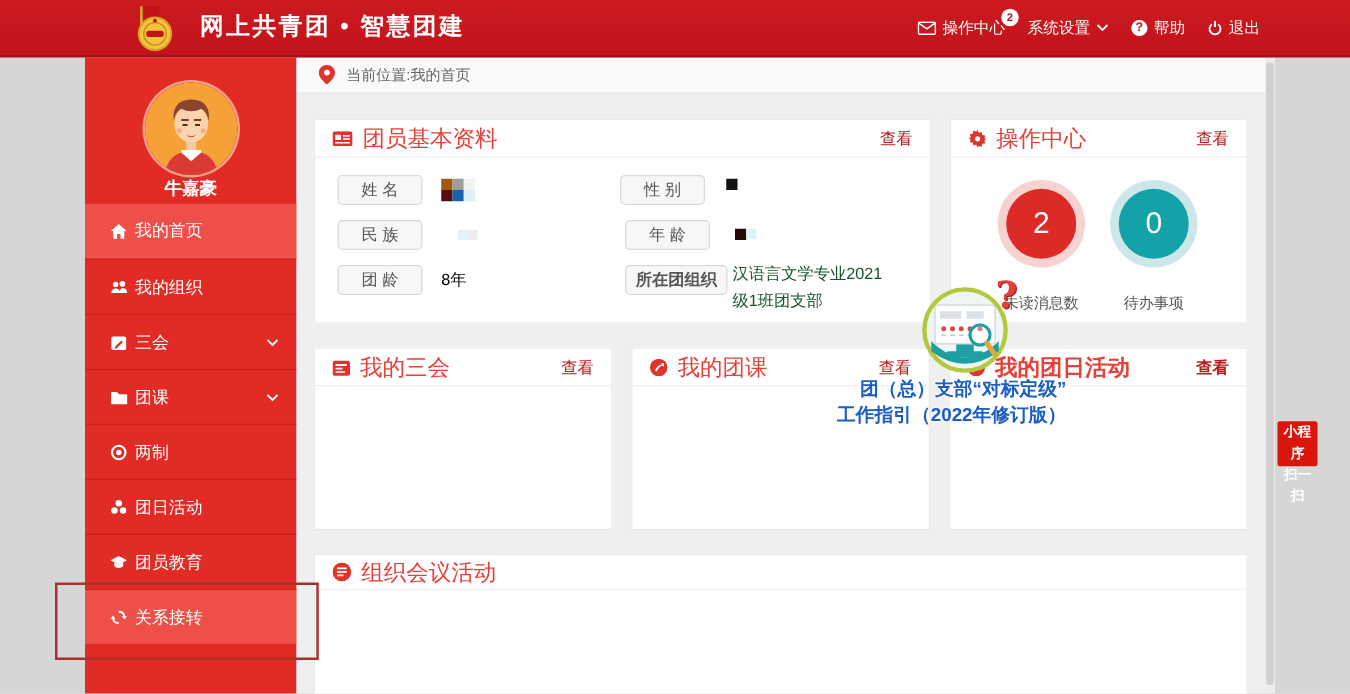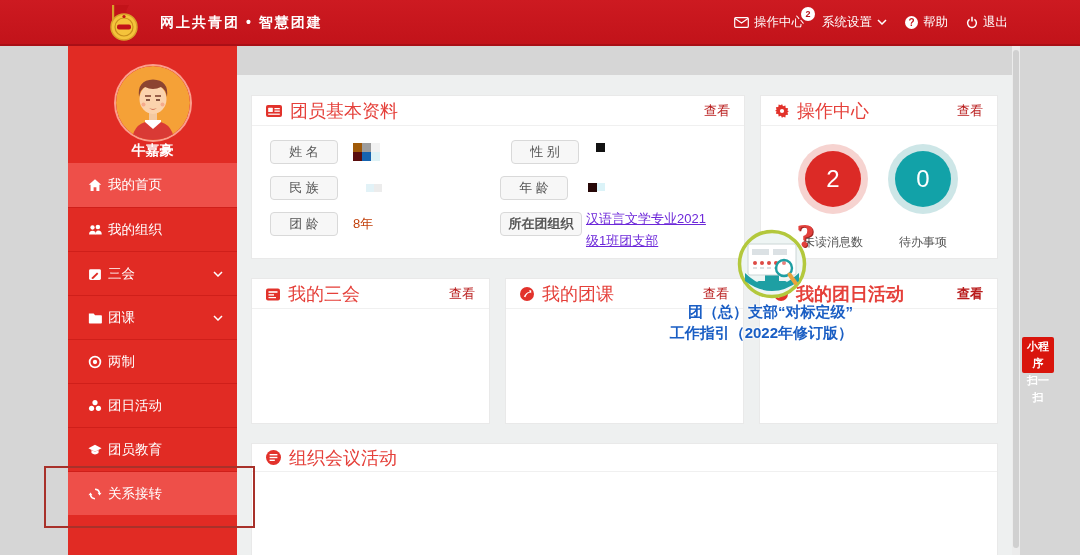--- a/index.html
+++ b/index.html
@@ -5,21 +5,21 @@
   * { margin:0; padding:0; box-sizing:border-box; }
   body { font-family:"Liberation Sans","DejaVu Sans",sans-serif; background:#d6d6d6; }
   .page { position:relative; width:1080px; height:555px; overflow:hidden; background:#d6d6d6; }
 
   
   .header { position:absolute; left:0; top:0; width:1080px; height:46px;
     background:linear-gradient(180deg,#cd1a21,#c2131a); border-bottom:2px solid #a90f16; z-index:30;
     display:flex; align-items:center; }
   .logo { position:absolute; left:103px; top:3px; width:40px; height:40px; }
   .app-title { position:absolute; left:160px; top:0; height:44px; line-height:44px;
-    color:#fff; font-size:14px; font-weight:bold; letter-spacing:2px; }
+    color:#fff; font-size:19px; font-weight:bold; letter-spacing:2px; }
   .hnav { position:absolute; right:72px; top:0; height:44px; display:flex; align-items:center; gap:18px; }
   .hnav-item { display:flex; align-items:center; gap:5px; color:#fff; font-size:12.5px; cursor:pointer; position:relative; }
   .badge { position:absolute; top:-7px; right:-11px; width:14px; height:14px; border-radius:50%;
     background:#fff; color:#b51218; font-size:9px; font-weight:bold; display:flex; align-items:center; justify-content:center; }
   .qcircle { width:13px; height:13px; border-radius:50%; background:#fff; color:#c5161c;
     font-weight:bold; font-size:10px; display:inline-flex; align-items:center; justify-content:center; }
   .qcircle::before { content:"?"; }
 
   
   .sidebar { position:absolute; left:68px; top:46px; width:169px; height:509px; background:#e12b24; z-index:5; }
@@ -52,22 +52,22 @@
   .card { position:absolute; background:#fff; border:1px solid #e9e9e9; z-index:3; }
   .card-head { height:30px; display:flex; align-items:center; padding:0 14px; border-bottom:1px solid #f0f0f0; }
   .card-head .cicon { margin-right:8px; display:inline-flex; }
   .card-title { color:#e5403a; font-size:18px; }
   .view-link { margin-left:auto; color:#b91c1c; font-size:13px; cursor:pointer; }
 
   .card-member { left:251px; top:95px; width:494px; height:164px; }
   .frow { position:absolute; height:25px; display:flex; align-items:center; }
   .pill { display:inline-block; min-width:68px; height:24px; line-height:22px; padding:0 6px; text-align:center;
     background:#f7f7f7; border:1px solid #d9d9d9; border-radius:4px; color:#555; font-size:13px; }
-  .fval { color:#c2410c; font-size:13px; }
-  .org-val { position:absolute; left:334px; top:112px; width:130px; color:#6d28d9; font-size:13px; line-height:22px;text-decoration:underline; }
+  .fval { color:#000000; font-size:13px; }
+  .org-val { position:absolute; left:334px; top:112px; width:130px; color:#14532d; font-size:13px; line-height:22px; }
   .mosaic { display:inline-flex; flex-wrap:wrap; }
   .mosaic i { display:block; }
   .mz-name { width:27px; }
   .mz-name i { width:9px; height:9px; }
 
   .card-op { left:760px; top:95px; width:238px; height:164px; }
   .halo { position:absolute; top:48px; width:70px; height:70px; border-radius:50%;
     display:flex; align-items:center; justify-content:center; }
   .stat-circle { width:56px; height:56px; border-radius:50%; display:flex; align-items:center;
     justify-content:center; color:#fff; font-size:24px; }
@@ -234,20 +234,27 @@
         </svg>
         <span>关系接转</span>
       </div>
     </div>
   </div>
 
   <div class="annotation"></div>
 
   <div class="content-bg"></div>
 
+  <div class="bcrumb">
+    <svg width="13" height="16">
+      <path d="M6.5 0 C2.9 0 0 2.8 0 6.2 0 10.8 6.5 15.6 6.5 15.6 S13 10.8 13 6.2 C13 2.8 10.1 0 6.5 0 Z" fill="#e2322b"></path>
+      <circle cx="6.5" cy="6" r="2.3" fill="#fff"></circle>
+    </svg>
+    <span>当前位置:我的首页</span>
+  </div>
 
   <div class="scrollbar">
     <div class="scroll-thumb"></div>
   </div>
 
   <div class="card card-member">
     <div class="card-head">
       <span class="cicon">
         <svg width="16" height="12">
             <rect width="16" height="12" rx="2" fill="#e2322b"></rect>
@@ -264,21 +271,21 @@
       <span class="pill">姓 名</span>
       <span class="mosaic mz-name" style="margin-left:15px;">
         <i style="width:9px;height:9px;background:#a05a08;"></i>
           <i style="width:9px;height:9px;background:#9d9d9d;"></i>
           <i style="width:9px;height:9px;background:#f2f2f2;"></i>
           <i style="width:9px;height:9px;background:#5a0d0d;"></i>
           <i style="width:9px;height:9px;background:#1664b0;"></i>
           <i style="width:9px;height:9px;background:#def2f6;"></i>
       </span>
     </div>
-    <div class="frow" style="left:259px; top:43px;justify-content:flex-end;">
+    <div class="frow" style="left:244px; top:43px;justify-content:flex-end;">
       <span class="pill">性 别</span>
       <span class="mosaic" style="margin-left:17px; margin-top:-8px;">
         <i style="width:9px;height:9px;background:#121212;"></i>
       </span>
     </div>
     <div class="frow" style="left:18px; top:79px;">
       <span class="pill">民 族</span>
       <span class="mosaic" style="margin-left:28px;">
         <i style="width:8px;height:8px;background:#e2f2f7;"></i>
           <i style="width:8px;height:8px;background:#ececec;"></i>

